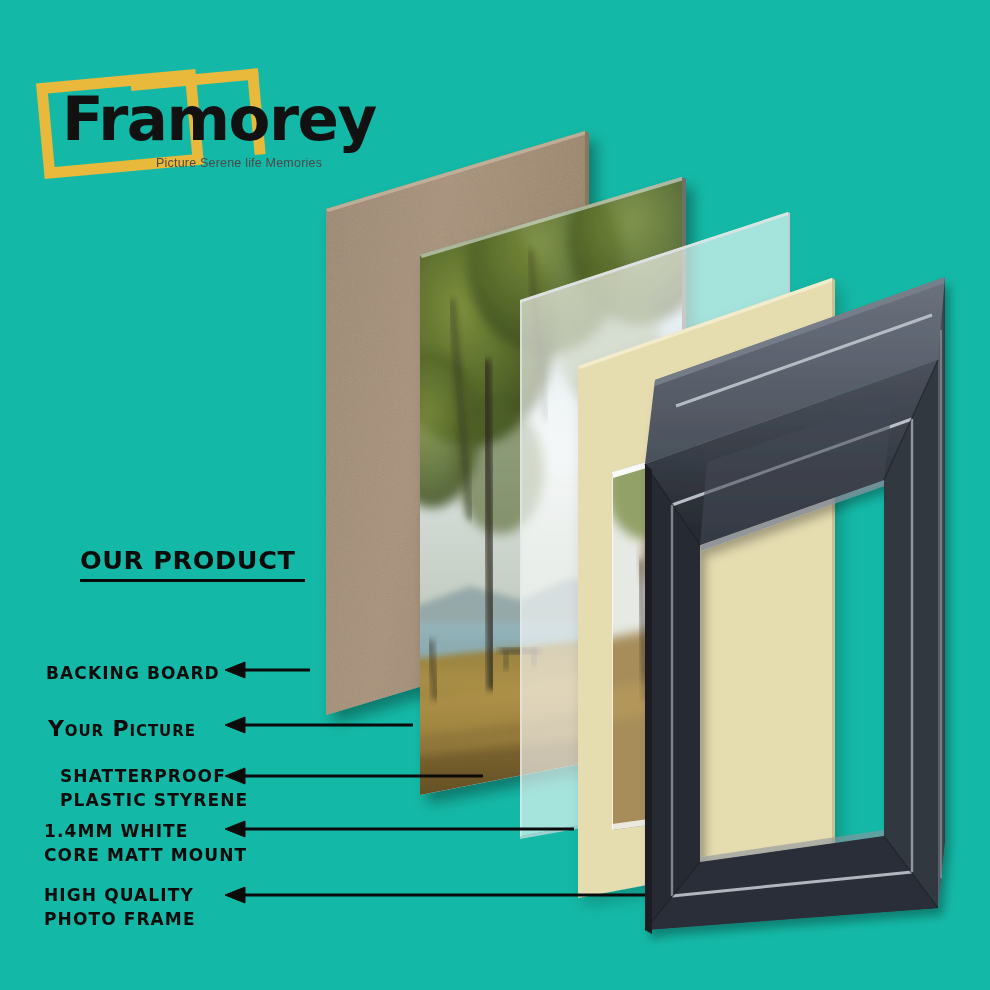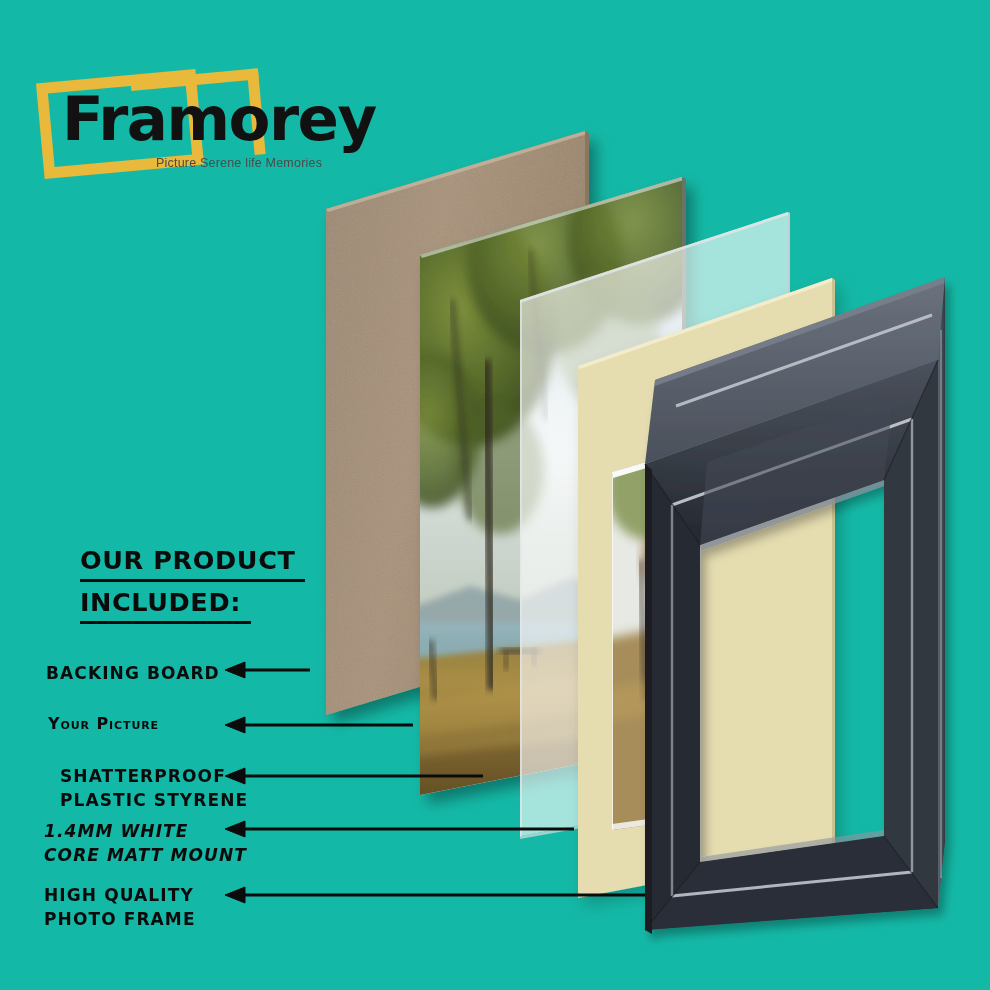--- a/index.html
+++ b/index.html
@@ -94,21 +94,21 @@
     position: absolute;
     font-family: "DejaVu Sans", sans-serif;
     font-size: 17px;
     font-weight: bold;
     color: #0b0b0b;
     letter-spacing: 1.1px;
     line-height: 1.42;
     white-space: pre-line;
     text-align: left;
   }
-  .callout.smallcaps { font-variant: small-caps; letter-spacing: 0.9px; font-size: 16px; }
+  .callout.smallcaps { font-variant: small-caps; letter-spacing: 0.9px; font-size: 22px; }
 </style>
 </head>
 <body>
 
 <div id="stage">
 
   <svg id="illustration" width="990" height="990" viewBox="0 0 990 990" style="position:absolute;left:0;top:0;">
     <defs>
 
       <linearGradient id="kraftGrad" x1="0" y1="0" x2="1" y2="0.35">
@@ -339,29 +339,28 @@
 
   <div id="logo-block">
     <div id="logo-frame-shape"></div>
     <div id="logo-frame-shape2"></div>
     <div id="logo-wordmark">Framorey</div>
     <div id="logo-tagline">Picture Serene life Memories</div>
   </div>
 
   <div id="heading">
     <span class="hl">OUR PRODUCT</span>
-    <span class="hl">INCLUDED:</span>
   </div>
 
   <div class="callout" style="left:46px; top:661px;">BACKING BOARD</div>
 
   <div class="callout smallcaps" style="left:48px; top:713px;">Your Picture</div>
 
   <div class="callout" style="left:44px; top:764px;margin-left:16px;">SHATTERPROOF
 PLASTIC STYRENE</div>
 
-  <div class="callout" style="left:44px; top:819px;font-style:italic;">1.4MM WHITE
+  <div class="callout" style="left:44px; top:819px;">1.4MM WHITE
 CORE MATT MOUNT</div>
 
   <div class="callout" style="left:44px; top:883px;">HIGH QUALITY
 PHOTO FRAME</div>
 
 </div>
 
 </body></html>

